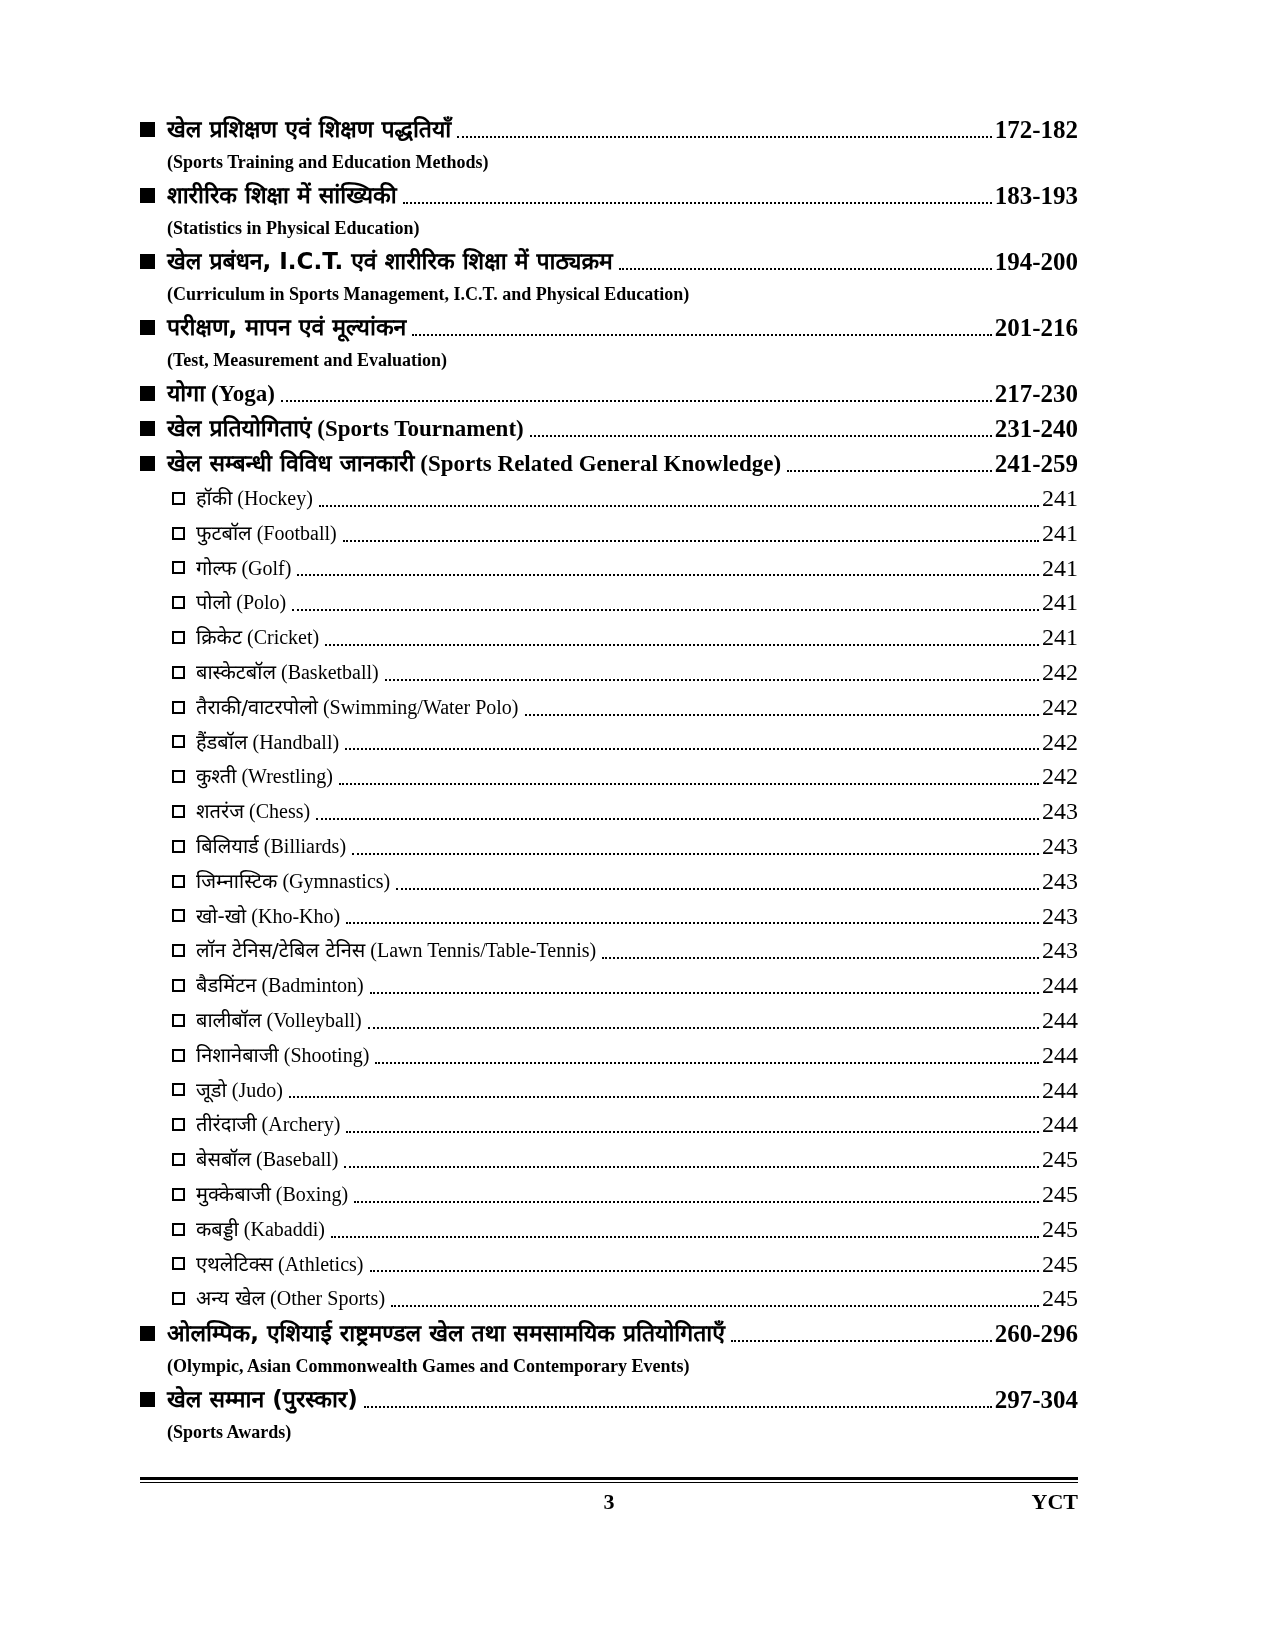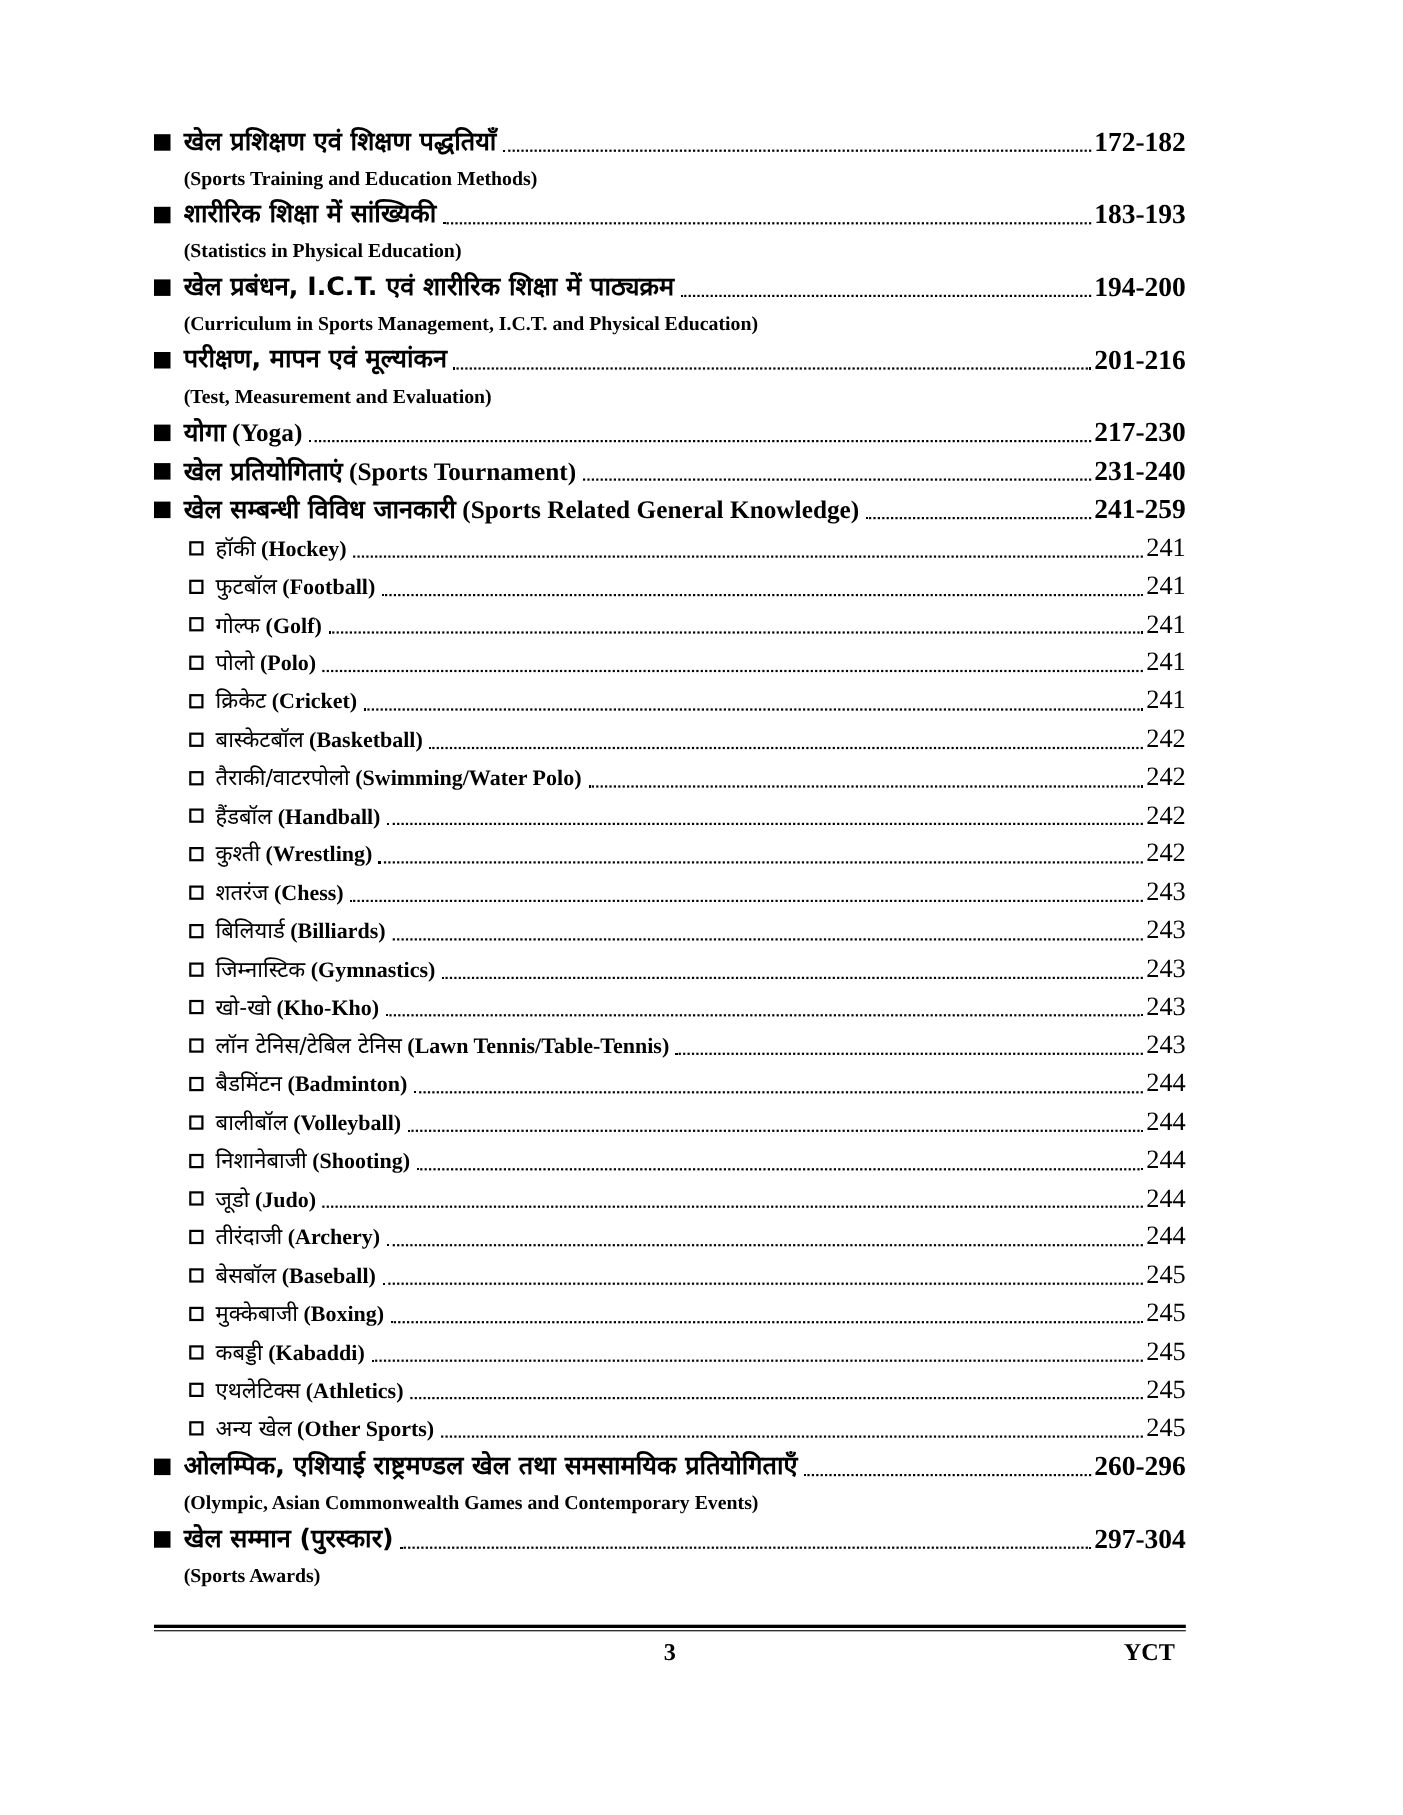--- a/index.html
+++ b/index.html
@@ -17,21 +17,21 @@
     font-family: "DejaVu Sans", sans-serif;
   }
   .toc {
     position: absolute;
     left: 140px;
     top: 112px;
     width: 938px;
   }
   .row {
     display: flex;
-    align-items: flex-start;
+    align-items: flex-end;
   }
   .row.chapter {
     height: 35px;
     line-height: 35px;
     font-weight: bold;
     font-size: 23px;
   }
   .row.topic {
     height: 34.8px;
     line-height: 34.8px;
@@ -52,21 +52,21 @@
     height: 9px;
     border: 2.8px solid #000;
     align-self: center;
     margin-right: 11px;
   }
   .title { white-space: nowrap; }
   .title .en {
     font-family: "Liberation Serif", serif;
   }
   .row.chapter .title .en { font-weight: bold; }
-  .row.topic .title .en { font-weight: bold; }
+  .row.topic .title .en { font-weight: normal; }
   .leader {
     flex: 1;
     min-width: 16px;
     border-bottom: 2.6px dotted #000;
     align-self: flex-end;
     margin: 0 3px 9px 6px;
   }
   .pages {
     flex: none;
     font-family: "Liberation Serif", serif;
@@ -102,21 +102,21 @@
     font-size: 22px;
     line-height: 32px;
   }
   .pgnum {
     position: absolute;
     left: 50%;
     transform: translateX(-50%);
   }
   .brand {
     position: absolute;
-    right: 10px;
+    right: 0;
   }
 </style>
 </head>
 <body>
 
 <div class="page">
   <div class="toc" id="toc">
       <div class="row chapter">
         <span class="bullet-filled"></span>
         <span class="title"><span class="hi">खेल प्रशिक्षण एवं शिक्षण पद्धतियाँ</span></span>

